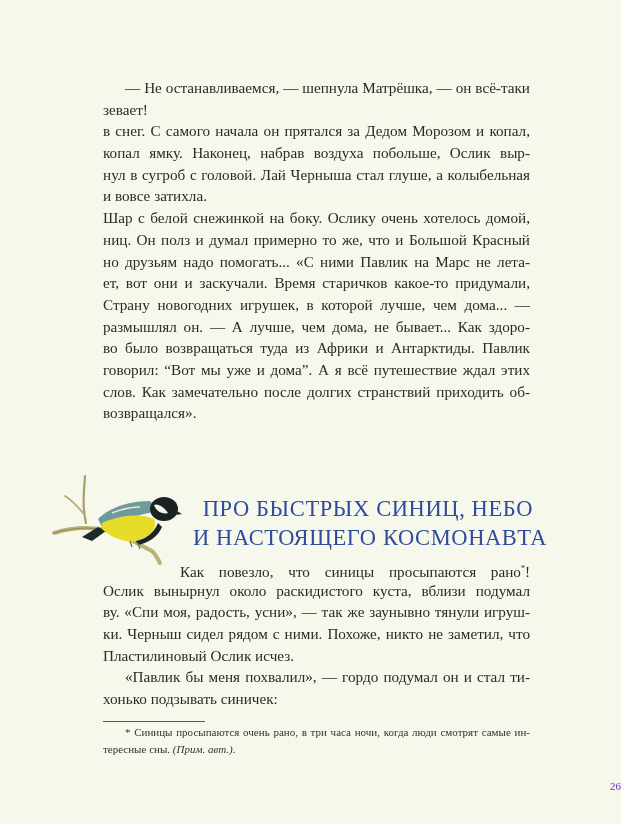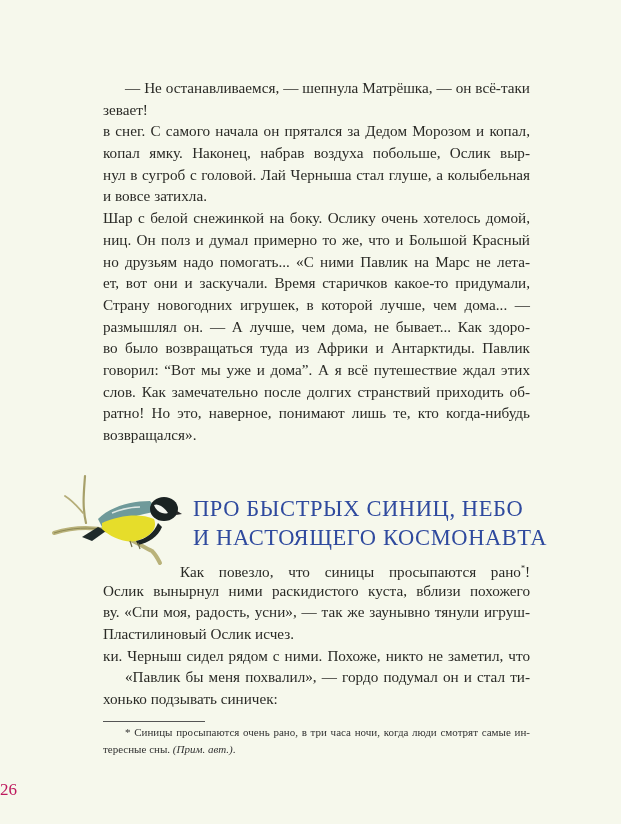--- a/index.html
+++ b/index.html
@@ -35,38 +35,38 @@
     position: absolute;
     left: 193px; top: 478px;
     width: 340px;
     color: #2f4a9e;
     font-family: "Liberation Serif", "DejaVu Serif", serif;
     font-size: 22.5px;
     line-height: 29px;
     letter-spacing: 0.6px;
     text-transform: uppercase;
   }
-  .chapter-title span { display: block; white-space: nowrap; }
+  .chapter-title span { display: block; white-space: nowrap; text-align: right; }
 
   .bird { position: absolute; left: 40px; top: 455px; width: 150px; height: 100px; }
 
   .footnote-rule {
     position: absolute; left: 103px; top: 705px;
     width: 102px; height: 0; border-top: 1px solid #555;
   }
   .footnote {
     position: absolute; left: 103px; top: 708px; width: 427px;
     font-size: 11px; line-height: 17px; color: #333;
   }
   .footnote .line { height: 17px; }
   .footnote em { font-style: italic; font-family: Liberation Serif, serif; }
 
   .page-number {
     position: absolute; left: 0; width: 621px; top: 764px;
-    text-align: left; font-size: 17px; color: #be185d;
+    text-align: right; font-size: 11px; color: #6d28d9;
   }
 </style>
 </head>
 <body>
 
 <div class="page">
 
   <div class="text-block" style="top:61px;">
     <span class="line indent">— Не останавливаемся, — шепнула Матрёшка, — он всё-таки</span>
     <span class="line last">зевает!</span>
@@ -76,21 +76,20 @@
     <span class="line last">и вовсе затихла.</span>
     <span class="line">Шар с белой снежинкой на боку. Ослику очень хотелось домой,</span>
     <span class="line">ниц. Он полз и думал примерно то же, что и Большой Красный</span>
     <span class="line">но друзьям надо помогать... «С ними Павлик на Марс не лета-</span>
     <span class="line">ет, вот они и заскучали. Время старичков какое-то придумали,</span>
     <span class="line">Страну новогодних игрушек, в которой лучше, чем дома... —</span>
     <span class="line">размышлял он. — А лучше, чем дома, не бывает... Как здоро-</span>
     <span class="line">во было возвращаться туда из Африки и Антарктиды. Павлик</span>
     <span class="line">говорил: “Вот мы уже и дома”. А я всё путешествие ждал этих</span>
     <span class="line">слов. Как замечательно после долгих странствий приходить об-</span>
-    <span class="line">ратно! Но это, наверное, понимают лишь те, кто когда-нибудь</span>
     <span class="line last">возвращался».</span>
   </div>
 
   <svg class="bird" viewBox="0 0 150 100">
 
     <path d="M45 5 C44 20, 42 35, 46 52" stroke="#a7a06a" stroke-width="2.2" fill="none" stroke-linecap="round"></path>
     <path d="M25 25 C33 30, 38 36, 43 42" stroke="#b5ad78" stroke-width="1.8" fill="none" stroke-linecap="round"></path>
 
     <path d="M14 62 C30 57, 50 55, 70 60 C88 66, 100 74, 112 80 C116 84, 118 88, 120 92" stroke="#b9b27a" stroke-width="4" fill="none" stroke-linecap="round"></path>
     <path d="M14 62 C30 57, 50 55, 70 60" stroke="#8f8a55" stroke-width="1" fill="none"></path>
@@ -113,24 +112,24 @@
     <path d="M90 70 L92 76 M98 72 L100 78" stroke="#6f6b4a" stroke-width="1.2"></path>
   </svg>
 
   <div class="chapter-title">
     <span>Про быстрых синиц, небо</span>
     <span>и настоящего космонавта</span>
   </div>
 
   <div class="text-block" style="top:542px;">
     <span class="line indent-big"><span>Как повезло, что синицы просыпаются рано</span><span class="sup">*</span><span>!</span></span>
-    <span class="line">Ослик вынырнул ними раскидистого куста, вблизи похожего</span>
+    <span class="line">Ослик вынырнул около раскидистого куста, вблизи подумал</span>
     <span class="line">ву. «Спи моя, радость, усни», — так же заунывно тянули игруш-</span>
+    <span class="line">ки. Черныш сидел рядом с ними. Похоже, никто не заметил, что</span>
     <span class="line last">Пластилиновый Ослик исчез.</span>
-    <span class="line">ки. Черныш сидел рядом с ними. Похоже, никто не заметил, что</span>
     <span class="line indent">«Павлик бы меня похвалил», — гордо подумал он и стал ти-</span>
     <span class="line last">хонько подзывать синичек:</span>
   </div>
 
   <div class="footnote-rule"></div>
   <div class="footnote">
     <span class="line indent">* Синицы просыпаются очень рано, в три часа ночи, когда люди смотрят самые ин-</span>
     <span class="line last"><span>тересные сны. </span><em>(Прим. авт.)</em><span>.</span></span>
   </div>
 

